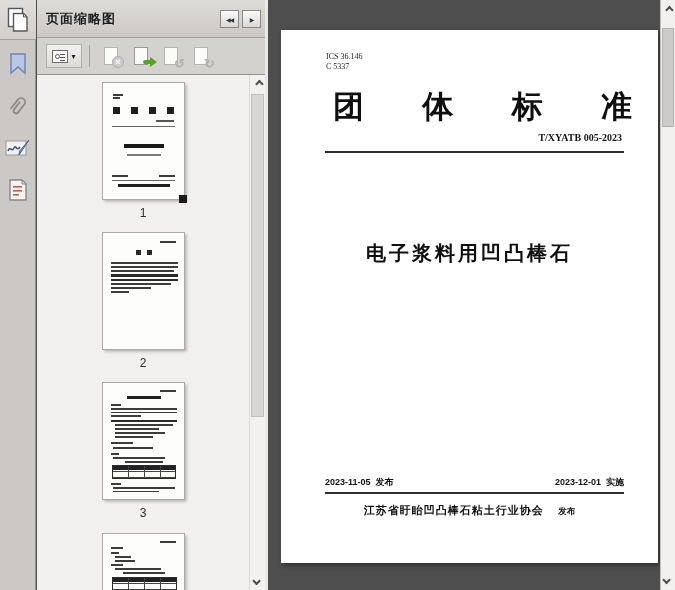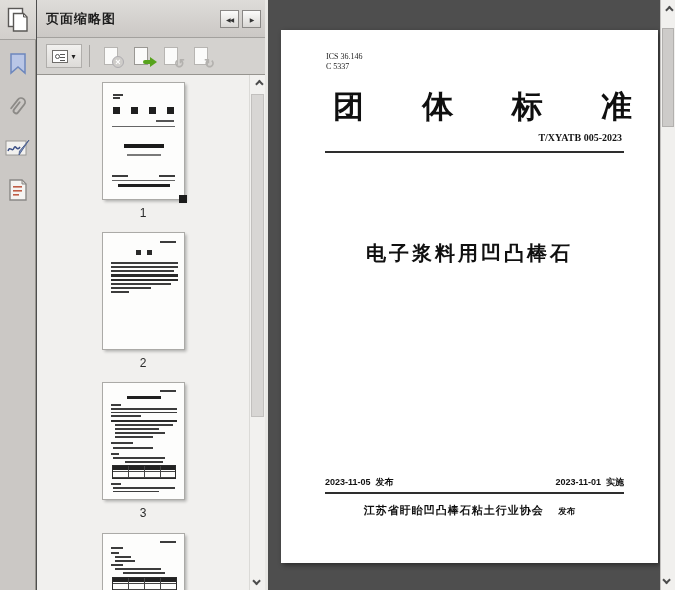--- a/index.html
+++ b/index.html
@@ -295,21 +295,21 @@
         <span>准</span>
       </div>
       <div class="stdnum">T/XYATB 005-2023</div>
       <div class="rule rule1"></div>
       <div class="doc-title">电子浆料用凹凸棒石</div>
       <div class="dates">
         <span class="date-l">
           <span>2023-11-05</span><span class="lab">发布</span>
         </span>
         <span class="date-r">
-          <span>2023-11-01</span><span class="lab">实施</span>
+          <span>2023-12-01</span><span class="lab">实施</span>
         </span>
       </div>
       <div class="rule rule2"></div>
       <div class="publisher">
         <span class="pub-main">江苏省盱眙凹凸棒石粘土行业协会</span>
         <span class="pub-suffix">发布</span>
       </div>
     </div>
   </div>
 

